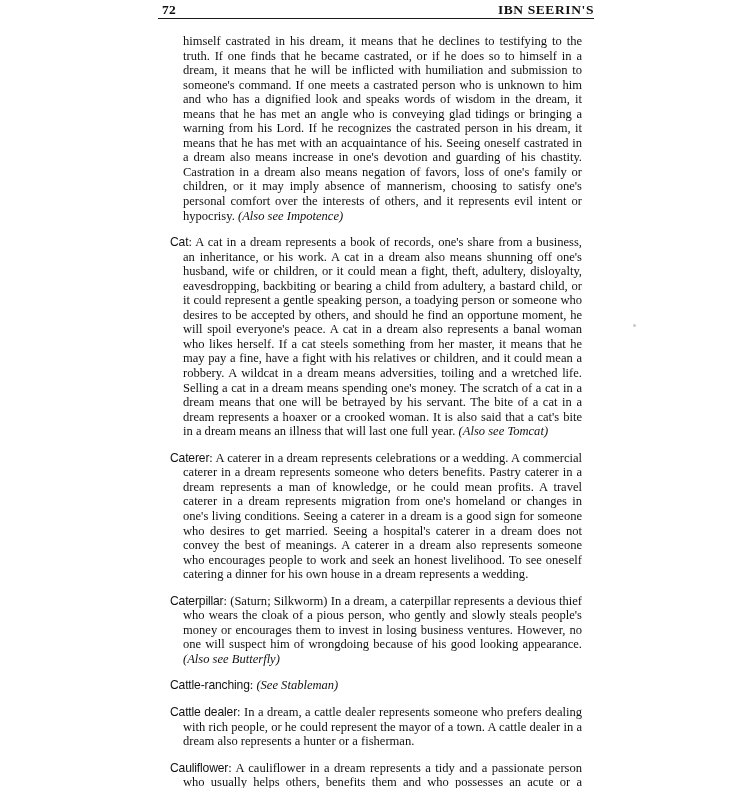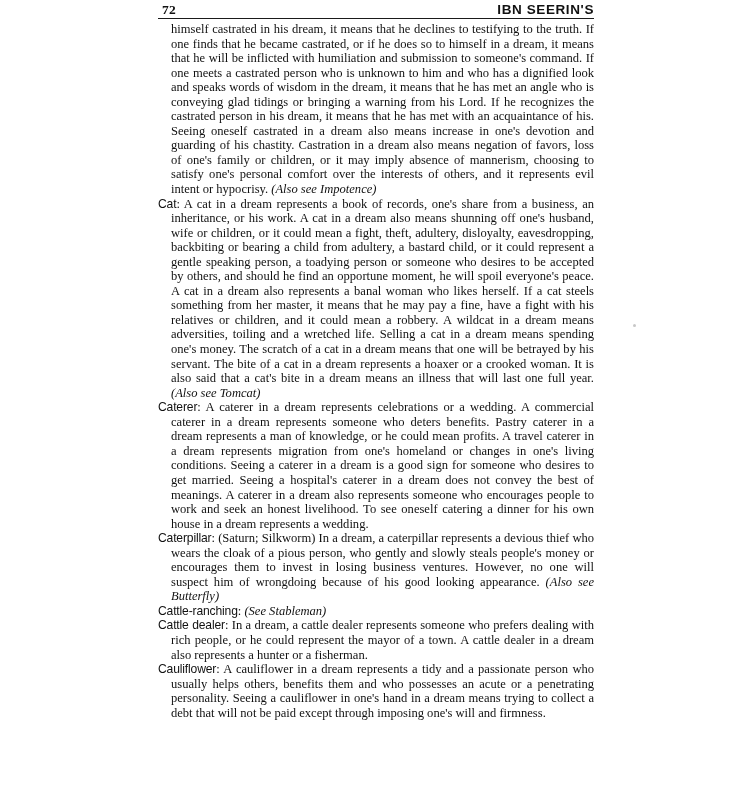--- a/index.html
+++ b/index.html
@@ -39,21 +39,21 @@
     font-family: "Liberation Serif", "DejaVu Serif", serif;
     font-weight: bold;
     font-size: 13.5px;
     letter-spacing: 0.2px;
     line-height: 15px;
   }
   .book-title {
     position: absolute;
     right: 0px;
     top: 0;
-    font-family: Liberation Sans, sans-serif;
+    font-family: Liberation Serif, serif;
     font-weight: bold;
     font-size: 13.5px;
     letter-spacing: 0.6px;
     line-height: 15px;
   }
   .head-rule {
     position: absolute;
     left: 158px;
     top: 18px;
     width: 436px;
@@ -67,21 +67,21 @@
     left: 158px;
     top: 22px;
     width: 436px;
   }
 
   .entry {
     font-size: 12.55px;
     line-height: 14.55px;
     text-align: justify;
     text-justify: inter-word;
-    margin: 0;
+    margin: 12px;
     padding: 0;
     padding-left: 13px;
     text-indent: -13px;
     hyphens: none;
     word-spacing: 0px;
   }
   
   .entry.continued {
     padding-left: 13px;
     text-indent: 0;

